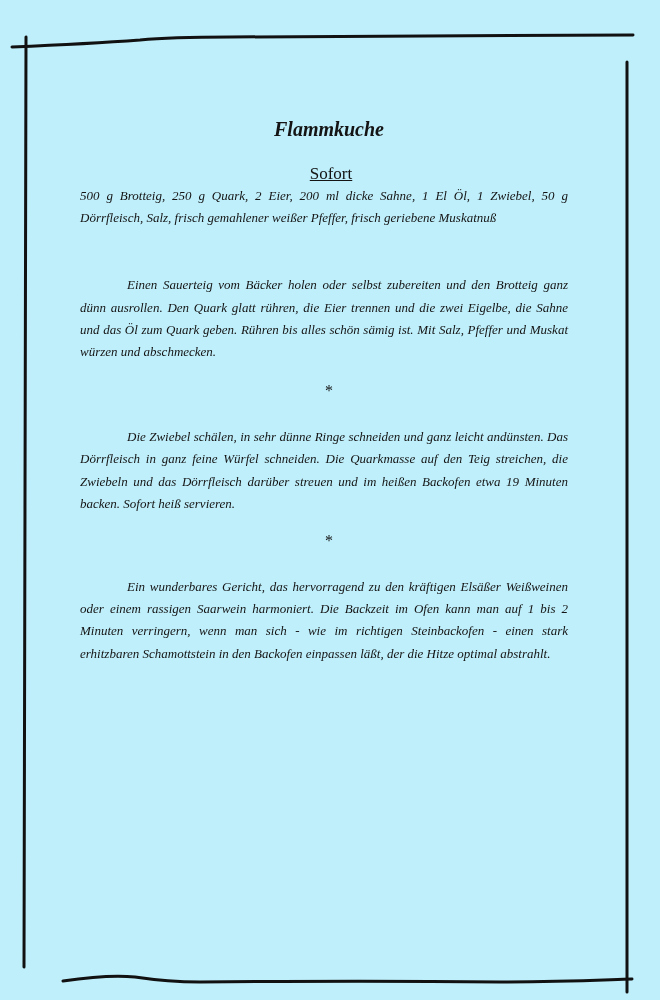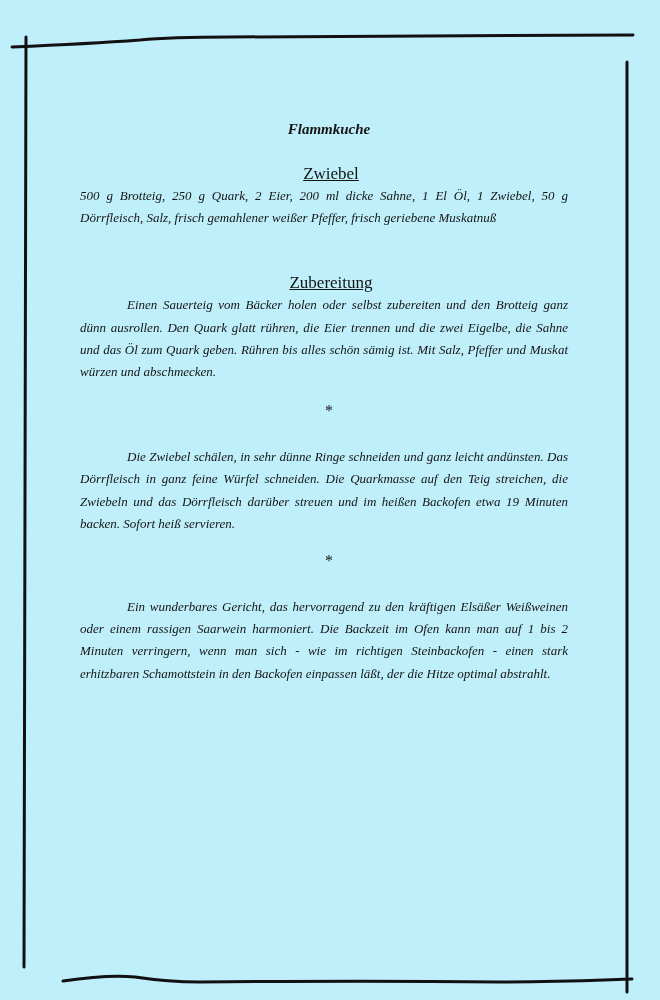--- a/index.html
+++ b/index.html
@@ -26,21 +26,21 @@
     .page {
       position: absolute;
       left: 80px;
       top: 114px;
       width: 488px;
     }
     .title {
       text-align: center;
       font-weight: bold;
       font-style: italic;
-      font-size: 15px;
+      font-size: 20px;
       margin: 0 0 0 0;
       padding-left: 10px;
       line-height: 30px;
       height: 30px;
     }
     .heading {
       text-align: center;
       font-size: 17px;
       text-decoration: underline;
       line-height: 20px;
@@ -77,26 +77,25 @@
 
     <path d="M63 981 C 90 977, 115 975, 135 977 C 155 980, 170 982, 200 982 C 300 981, 420 981, 500 982 C 560 982, 600 980, 632 979"></path>
   </g>
 </svg>
 
 <div class="page">
   <div class="title">Flammkuche</div>
 
   <div style="height:20px"></div>
 
-  <div class="heading">Zwiebel</div>
+  <div class="heading">Sofort</div>
   <p class="para" style="margin-top:1px">500 g Brotteig, 250 g Quark, 2 Eier, 200 ml dicke Sahne, 1 El Öl, 1 Zwiebel, 50 g Dörrfleisch, Salz, frisch gemahlener weißer Pfeffer, frisch geriebene Muskatnuß</p>
 
   <div style="height:44px"></div>
 
-  <div class="heading">Zubereitung</div>
   <p class="para indent" style="margin-top:1px">Einen Sauerteig vom Bäcker holen oder selbst zubereiten und den Brotteig ganz dünn ausrollen. Den Quark glatt rühren, die Eier trennen und die zwei Eigelbe, die Sahne und das Öl zum Quark geben. Rühren bis alles schön sämig ist. Mit Salz, Pfeffer und Muskat würzen und abschmecken.</p>
 
   <div style="height:18px"></div>
   <div class="star">*</div>
   <div style="height:25px"></div>
 
   <p class="para indent">Die Zwiebel schälen, in sehr dünne Ringe schneiden und ganz leicht andünsten. Das Dörrfleisch in ganz feine Würfel schneiden. Die Quarkmasse auf den Teig streichen, die Zwiebeln und das Dörrfleisch darüber streuen und im heißen Backofen etwa 19 Minuten backen. Sofort heiß servieren.</p>
 
   <div style="height:16px"></div>
   <div class="star">*</div>

